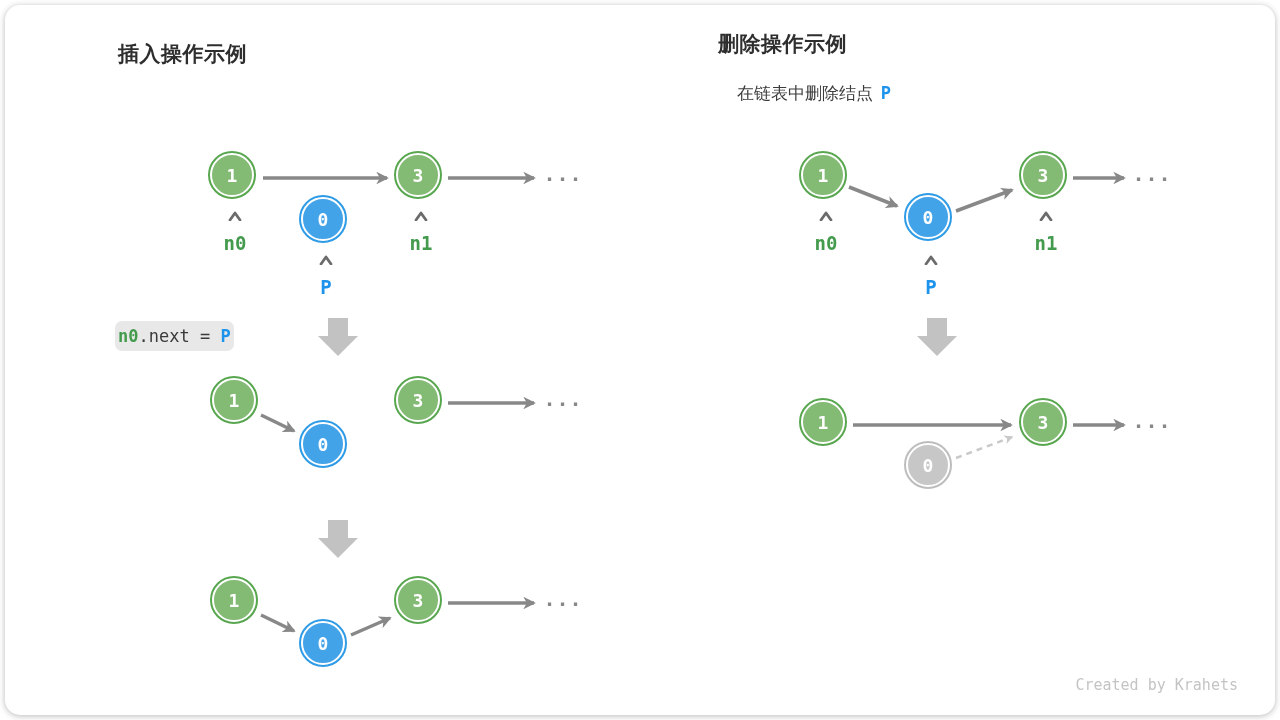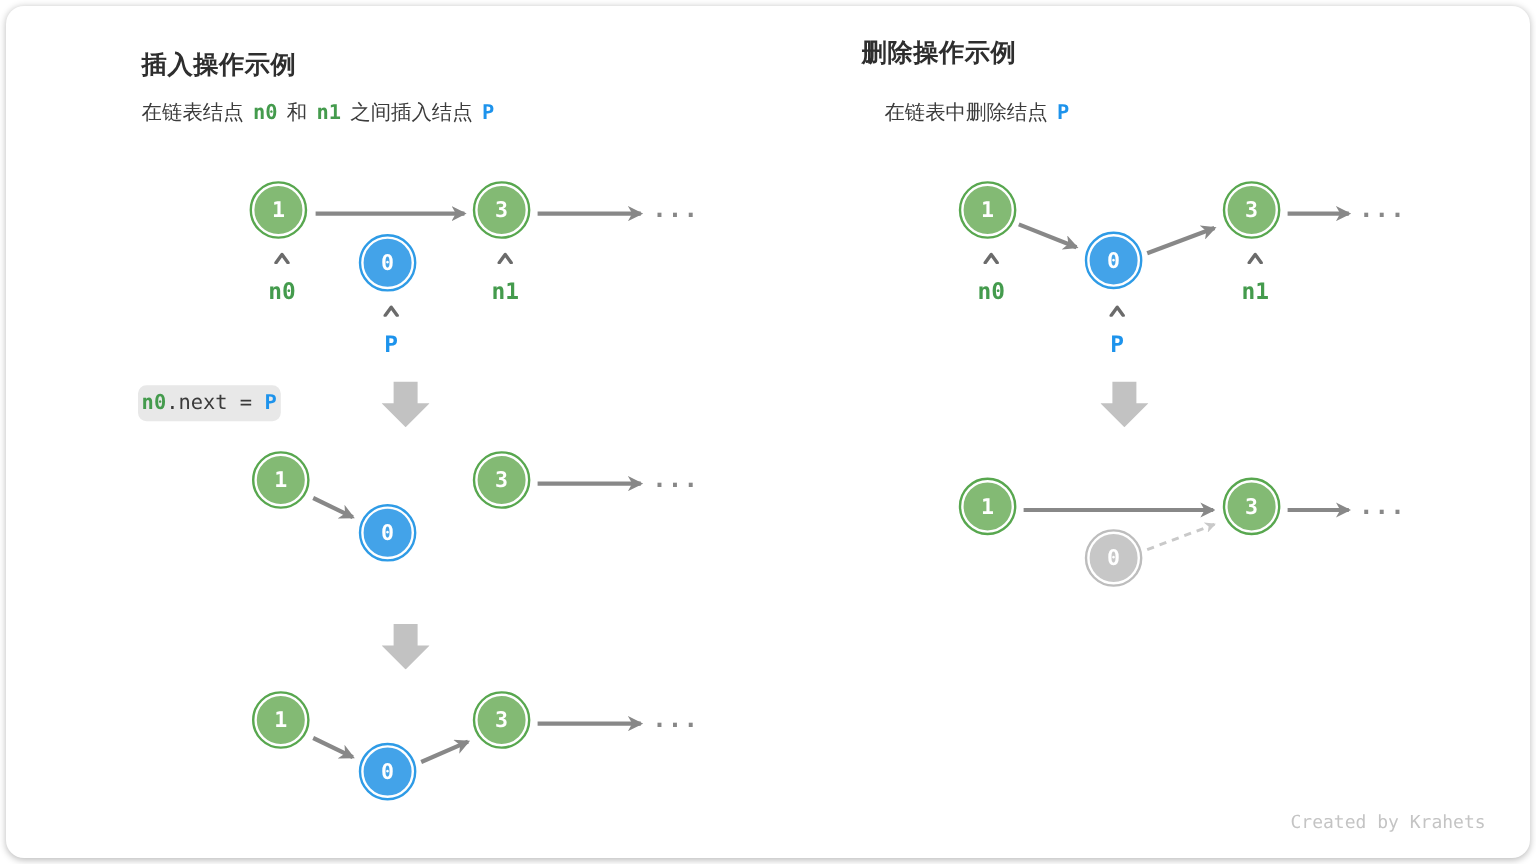--- a/index.html
+++ b/index.html
@@ -96,21 +96,20 @@
     <line x1="849" y1="187" x2="897" y2="206" style="stroke:var(--arrow)" stroke-width="3.5" marker-end="url(#headDark)"></line>
     <line x1="956" y1="211" x2="1012" y2="190" style="stroke:var(--arrow)" stroke-width="3.5" marker-end="url(#headDark)"></line>
     <line x1="1073" y1="178" x2="1124" y2="178" style="stroke:var(--arrow)" stroke-width="3.5" marker-end="url(#headDark)"></line>
 
     <line x1="853" y1="425" x2="1011" y2="425" style="stroke:var(--arrow)" stroke-width="3.5" marker-end="url(#headDark)"></line>
     <line x1="956" y1="458" x2="1012" y2="437" style="stroke:var(--arrow_light)" stroke-width="2.5" stroke-dasharray="6 5" marker-end="url(#headLight)"></line>
     <line x1="1073" y1="425" x2="1124" y2="425" style="stroke:var(--arrow)" stroke-width="3.5" marker-end="url(#headDark)"></line>
   </svg>
 
   <div class="abs panel-title" style="left:118px; top:40px;">插入操作示例</div>
-  <div class="abs panel-subtitle" style="left:118px; top:82px;"><span class="tok-plain">在链表结点 </span><span class="tok-green">n0</span><span class="tok-plain"> 和 </span><span class="tok-green">n1</span><span class="tok-plain"> 之间插入结点 </span><span class="tok-blue">P</span></div>
 
   <div class="node" style="left:210px; top:153px;">1</div>
   <div class="node blue" style="left:301px; top:197px;">0</div>
   <div class="node" style="left:396px; top:153px;">3</div>
   <div class="ellipsis" style="left:563px; top:164px;">...</div>
   <div class="caret" style="left:235px; top:207px;">
     <svg width="14" height="10">
         <polyline points="2,9 7,2 12,9" fill="none" style="stroke:var(--caret)" stroke-width="2.8" stroke-linecap="round" stroke-linejoin="round"></polyline>
       </svg>
   </div>

